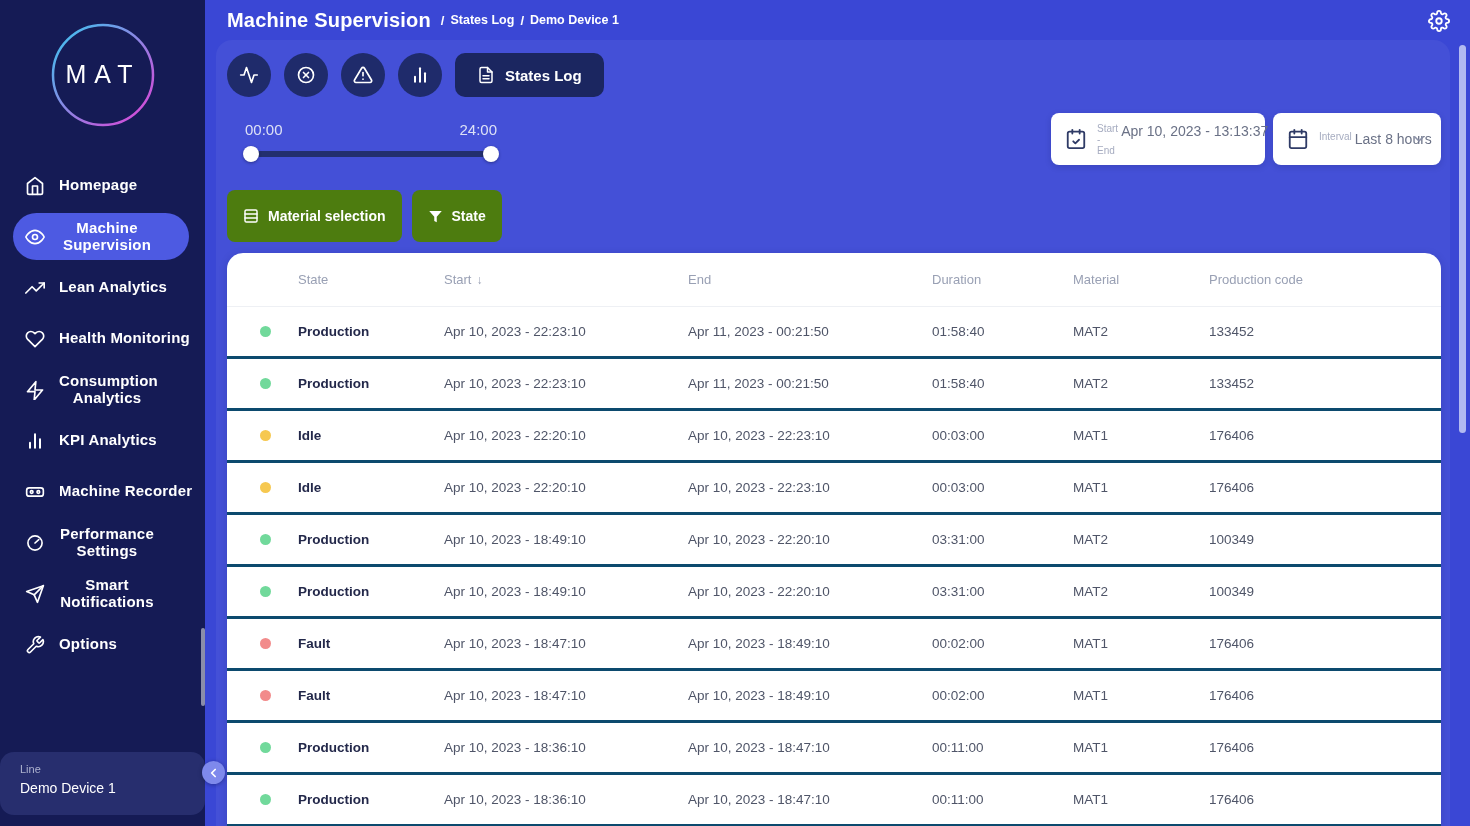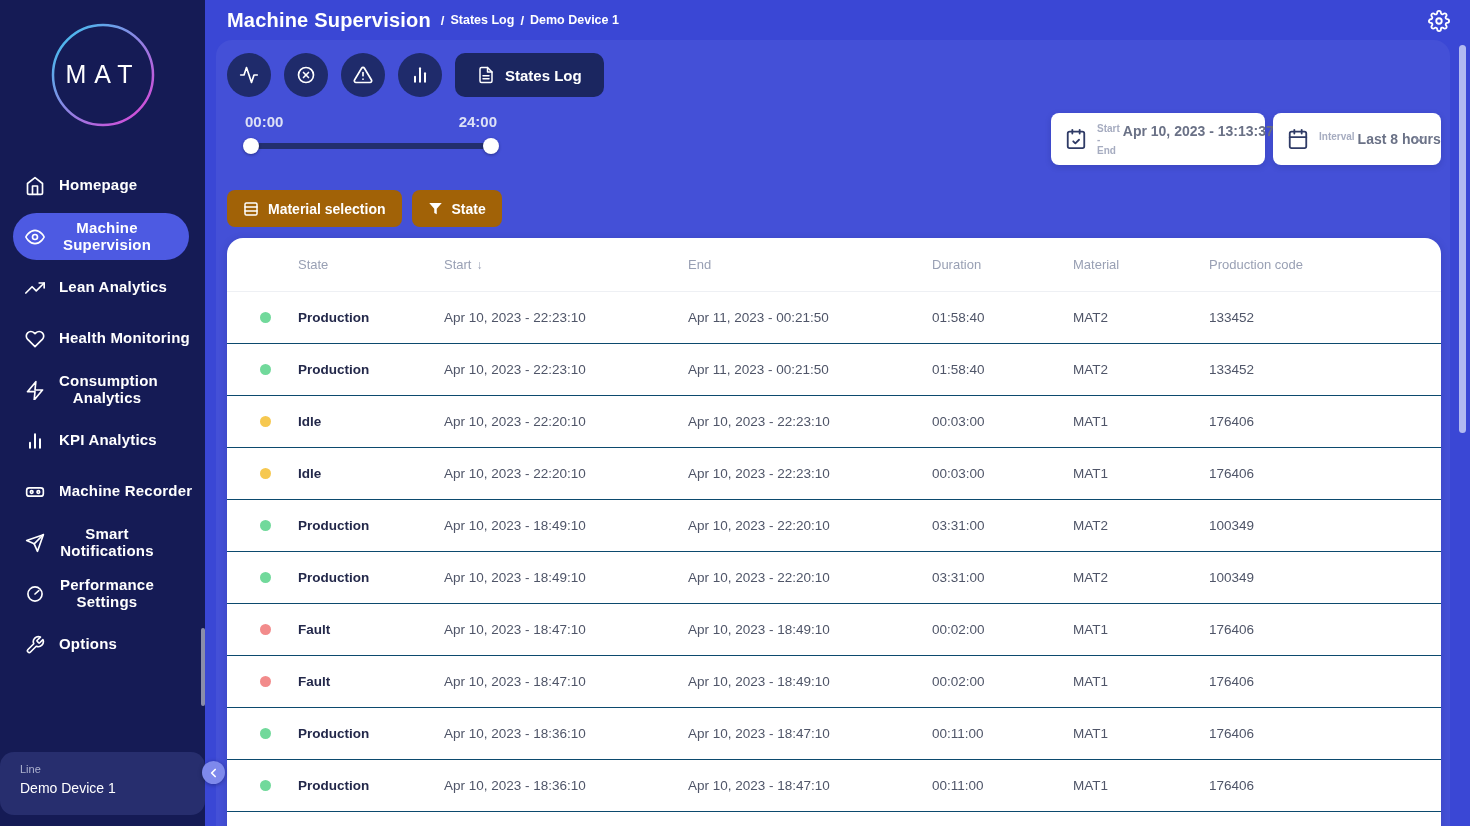--- a/index.html
+++ b/index.html
@@ -79,21 +79,21 @@
     border:none; cursor:pointer;
   }
   .tab-pill {
     height:44px; border-radius:10px; background:#1b2660;
     display:flex; align-items:center; gap:10px; padding:0 22px;
     border:none; cursor:pointer; color:#fff; font-weight:700; font-size:15px;
     font-family:"Liberation Sans", sans-serif;
   }
 
   
-  .controls-row { display:flex; align-items:flex-start; margin-top:16px;font-weight:bold; }
+  .controls-row { display:flex; align-items:center; margin-top:16px; }
   .slider-wrap { margin-left:18px; width:252px; }
   .slider-labels { display:flex; justify-content:space-between; font-size:15px; color:#dde1f6; }
   .slider-track {
     position:relative; margin-top:13px; height:6px; border-radius:3px;
     background:#232f6e; cursor:pointer;
   }
   .slider-thumb {
     position:absolute; top:-5px; width:16px; height:16px; border-radius:50%;
     background:#ffffff; box-shadow:0 1px 3px rgba(10,15,60,.45); cursor:grab;
   }
@@ -109,21 +109,21 @@
   .picker-card.range { width:214px; }
   .picker-card.interval { width:168px; }
   .picker-texts { display:flex; flex-direction:row; gap:3px; min-width:0; }
   .picker-label { font-size:10px; color:#a6acc0; }
   .picker-value { font-size:14px; color:#6a7186; white-space:nowrap; }
   .chev-down { margin-left:auto; }
 
   
   .filters-row { display:flex; align-items:center; gap:10px; margin-top:25px; }
   .filter-btn {
-    height:37px; border-radius:8px; background:#a16207; border:none;
+    height:52px; border-radius:8px; background:#4d7c0f; border:none;
     color:#fff; font-weight:700; font-size:14px; display:flex;
     align-items:center; gap:9px; padding:0 16px; cursor:pointer;
     font-family:"Liberation Sans", sans-serif;
   }
   .search-box {
     margin-left:auto; width:260px; height:33px; background:#ffffff;
     border-radius:17px; display:flex; align-items:center; padding:0 12px;
     gap:8px;
   }
   .search-box input {
@@ -136,21 +136,21 @@
   .table-card {
     margin-top:11px; background:#ffffff; border-radius:16px; height:620px;
     overflow:hidden; box-shadow:0 2px 8px rgba(15,20,80,.18);
   }
   .thead, .trow {
     display:grid;
     grid-template-columns:71px 146px 244px 244px 141px 136px 1fr;
     align-items:center;
   }
   .thead { height:54px; color:#99a0b4; font-size:13px; border-bottom:1px solid #eef0f4; }
-  .trow { height:52px; border-bottom:1px solid #0c4a6e; }
+  .trow { height:52px; border-bottom:3px solid #0c4a6e; }
   .cell { font-size:13.5px; color:#4f5568; }
   .cell.state { font-weight:700; color:#23284a; }
   .dotcell { display:flex; align-items:center; justify-content:center; padding-left:6px; }
   .dot { width:11px; height:11px; border-radius:50%; display:inline-block; }
   .sort-arrow { margin-left:5px; font-size:12px; color:#99a0b4; }
 
   
   .page-scrollthumb {
     position:absolute; right:4px; top:45px; width:7px; height:388px;
     background:rgba(200,207,246,.85); border-radius:4px; z-index:5;
@@ -232,35 +232,35 @@
         <svg viewBox="0 0 24 24" width="20" height="20" fill="none" stroke="#fff" stroke-width="2" stroke-linecap="round" stroke-linejoin="round">
             <rect x="2" y="7" width="20" height="10" rx="3"></rect>
             <circle cx="8" cy="12" r="1.6"></circle>
             <circle cx="16" cy="12" r="1.6"></circle>
           </svg>
       </span>
       <span class="nav-label">Machine Recorder</span>
     </div>
     <div class="nav-item">
       <span class="nav-icon">
-        <svg viewBox="0 0 24 24" width="20" height="20" fill="none" stroke="#fff" stroke-width="2" stroke-linecap="round" stroke-linejoin="round">
-            <line x1="22" y1="2" x2="11" y2="13"></line>
-            <path d="M22 2 15 22l-4-9-9-4 20-7z"></path>
-          </svg>
-      </span>
-      <span class="nav-label wrap">Smart Notifications</span>
-    </div>
-    <div class="nav-item">
-      <span class="nav-icon">
         <svg viewBox="0 0 24 24" width="20" height="20" fill="none" stroke="#fff" stroke-width="2" stroke-linecap="round">
             <circle cx="12" cy="12" r="8.5"></circle>
             <line x1="12" y1="12" x2="16.5" y2="8"></line>
           </svg>
       </span>
       <span class="nav-label wrap">Performance Settings</span>
+    </div>
+    <div class="nav-item">
+      <span class="nav-icon">
+        <svg viewBox="0 0 24 24" width="20" height="20" fill="none" stroke="#fff" stroke-width="2" stroke-linecap="round" stroke-linejoin="round">
+            <line x1="22" y1="2" x2="11" y2="13"></line>
+            <path d="M22 2 15 22l-4-9-9-4 20-7z"></path>
+          </svg>
+      </span>
+      <span class="nav-label wrap">Smart Notifications</span>
     </div>
     <div class="nav-item">
       <span class="nav-icon">
         <svg viewBox="0 0 24 24" width="20" height="20" fill="none" stroke="#fff" stroke-width="2" stroke-linecap="round" stroke-linejoin="round">
             <path d="M14.7 6.3a1 1 0 0 0 0 1.4l1.6 1.6a1 1 0 0 0 1.4 0l3.77-3.77a6 6 0 0 1-7.94 7.94l-6.91 6.91a2.12 2.12 0 0 1-3-3l6.91-6.91a6 6 0 0 1 7.94-7.94l-3.76 3.76z"></path>
           </svg>
       </span>
       <span class="nav-label">Options</span>
     </div>
   </nav>

